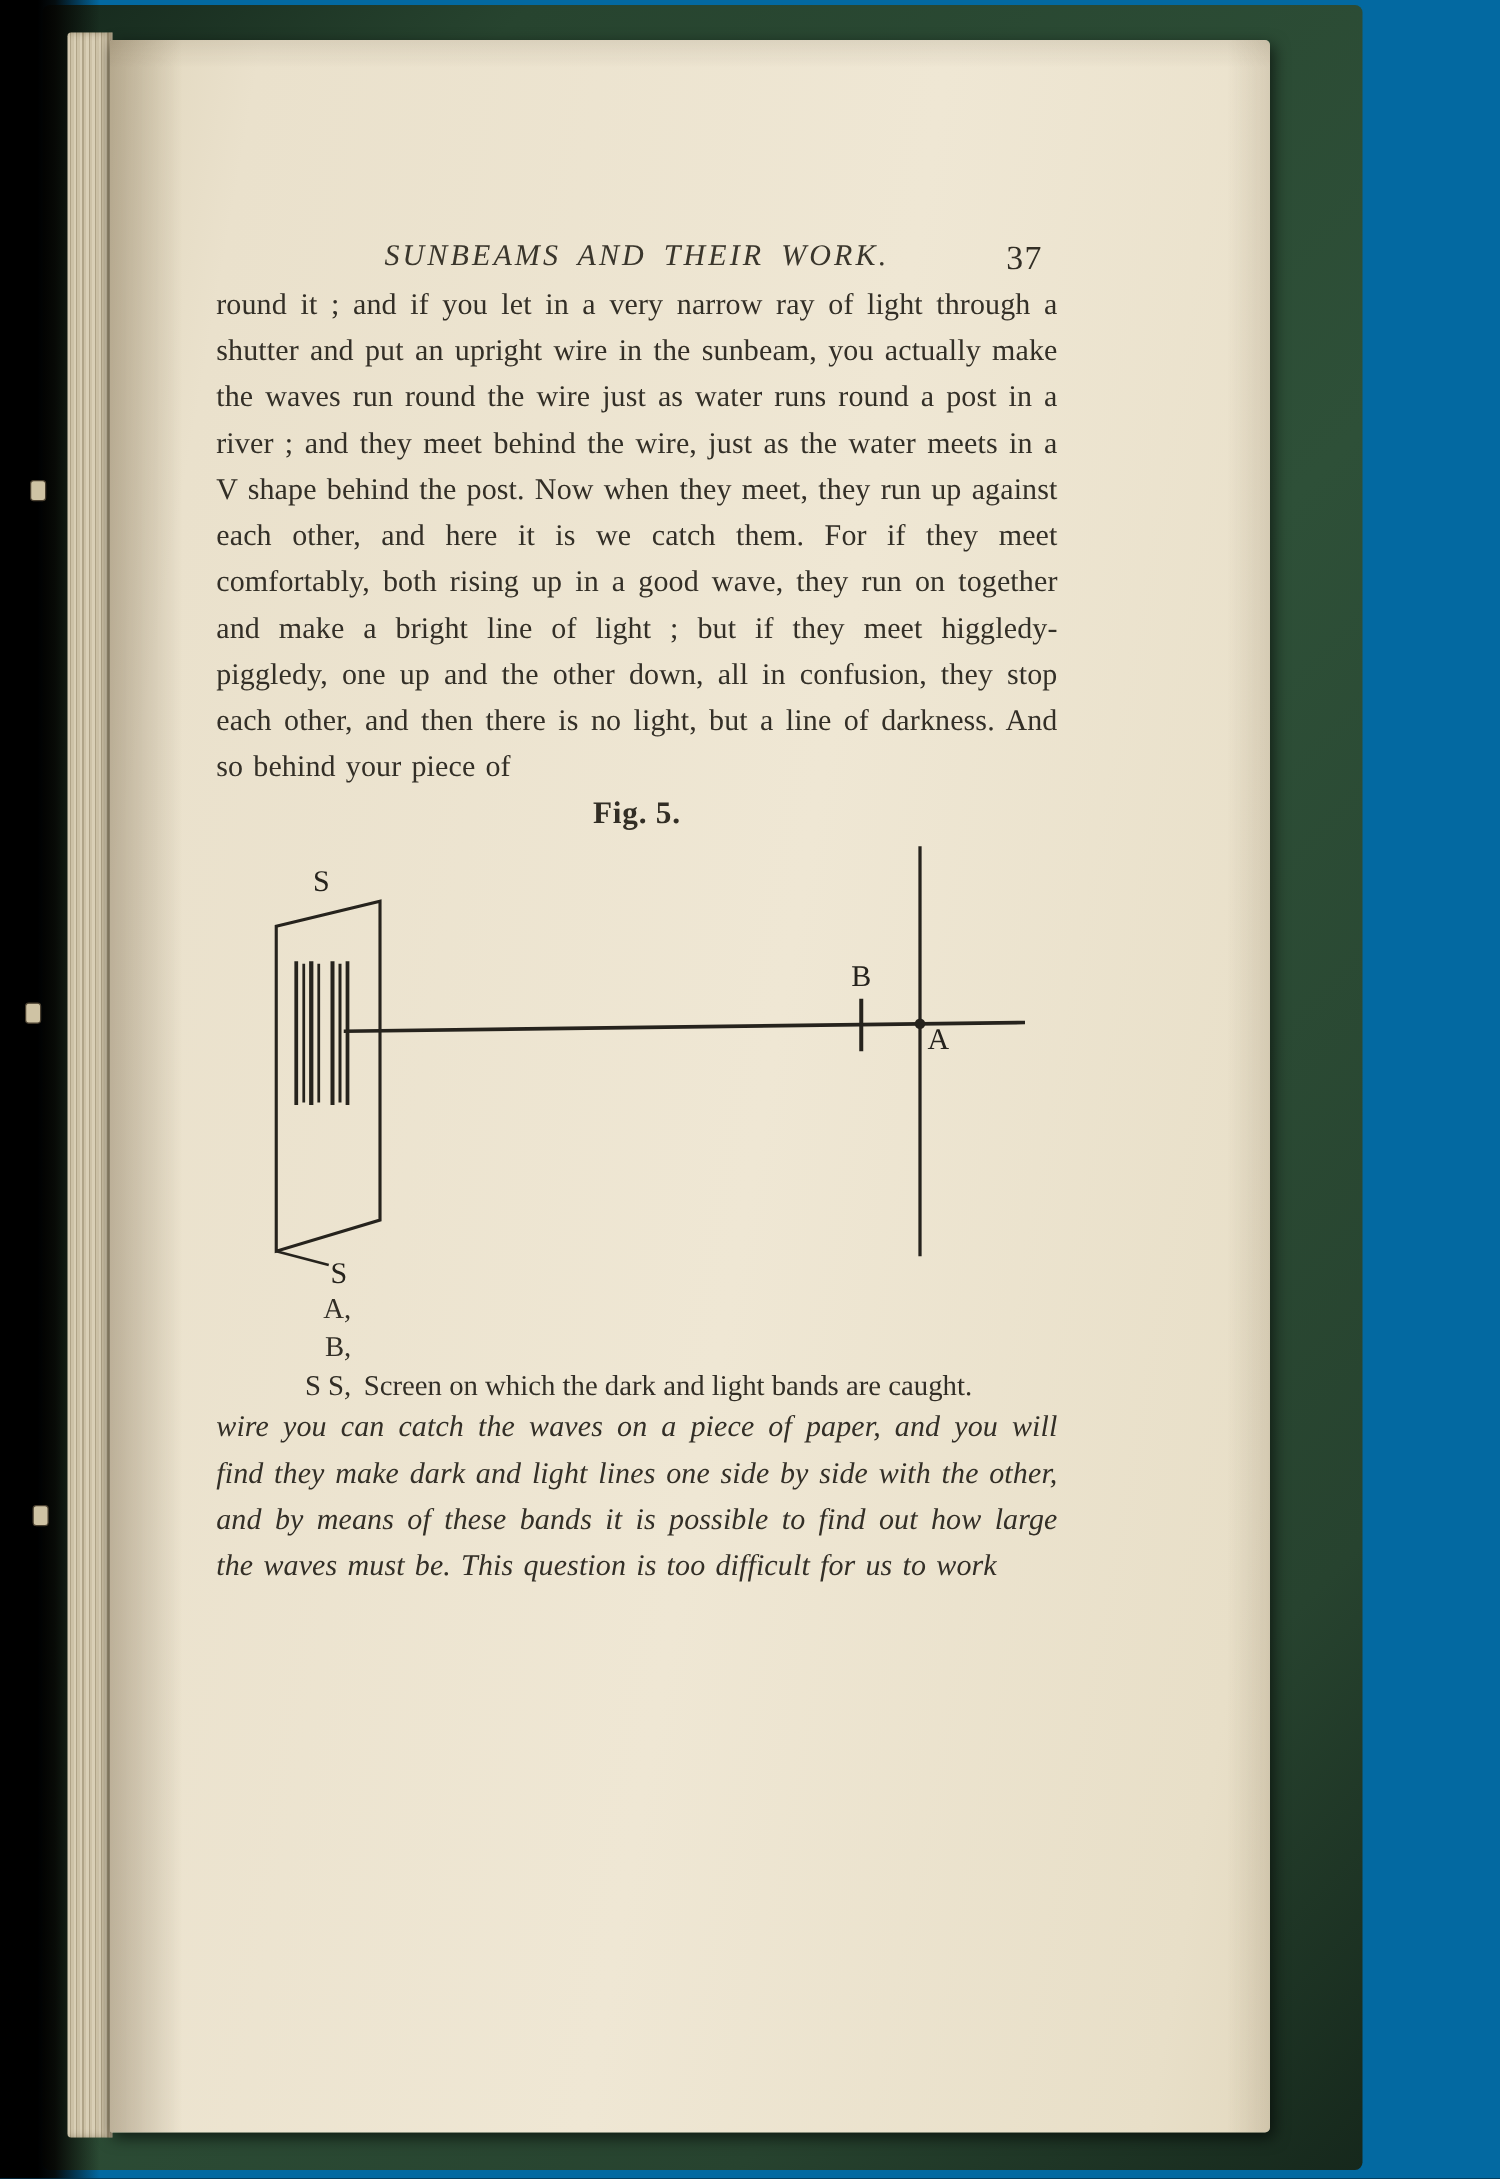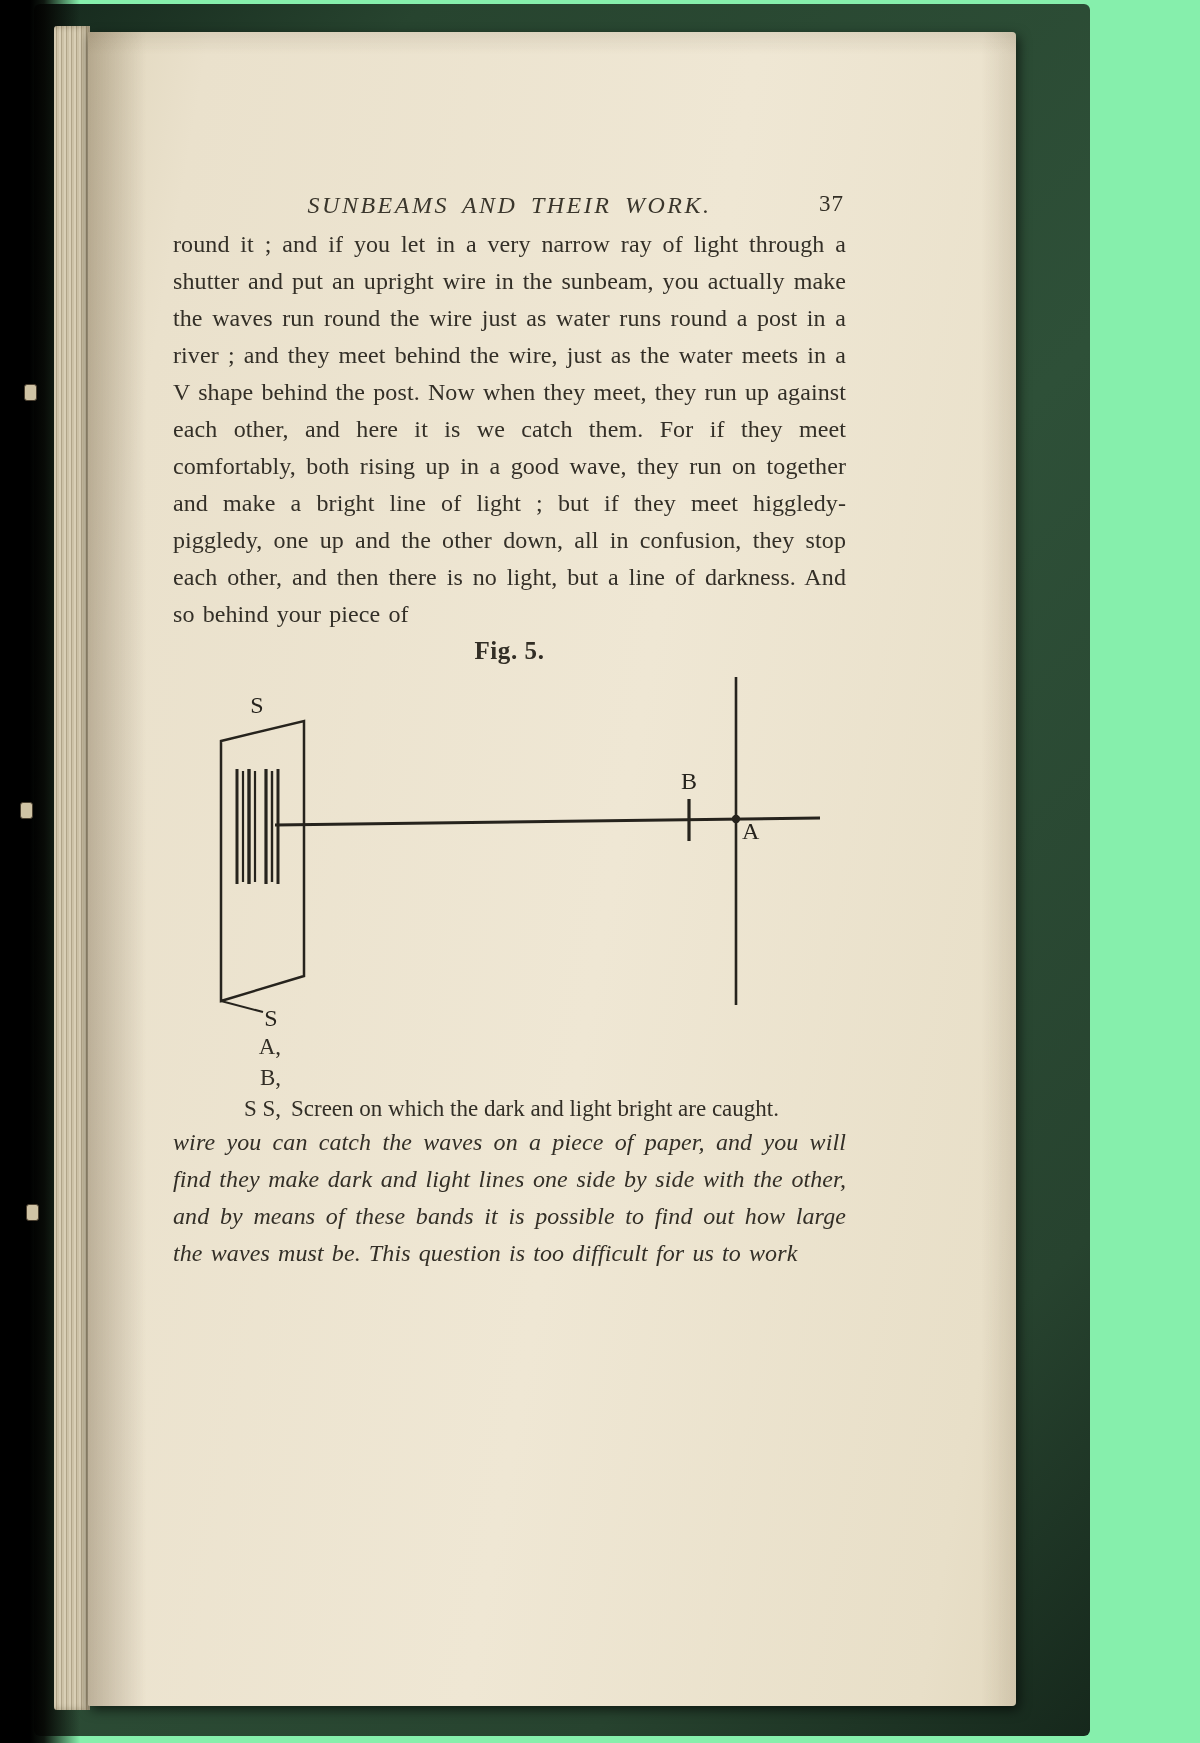--- a/index.html
+++ b/index.html
@@ -3,21 +3,21 @@
 <meta charset="utf-8">
 <style>
   html, body {
     margin: 0; padding: 0;
     background: #070707;
   }
   .stage {
     position: relative;
     width: 1200px; height: 1743px;
     overflow: hidden;
-    background: #86efac;
+    background: #0369a1;
     font-family: "Liberation Serif", serif;
   }
   
   .cover {
     position: absolute;
     left: 34px; top: 4px;
     width: 1056px; height: 1732px;
     background: linear-gradient(135deg, #16291d 0%, #27442f 14%, #2e5038 50%, #27432f 82%, #16281c 100%);
     border-radius: 6px;
   }
@@ -73,22 +73,22 @@
   .running-title {
     display: block;
     text-align: center;
     font-style: italic;
     font-size: 24px;
     letter-spacing: 2.5px;
     word-spacing: 5px;
     color: #3a362c;
   }
   .page-number {
-    position: absolute; right: 2px; top: -1px;
-    font-size: 23px; letter-spacing: 1px;
+    position: absolute; right: 12px; top: -1px;
+    font-size: 27px; letter-spacing: 1px;
     font-style: normal;
     color: #332f26;
   }
   p.body-text {
     margin: 0;
     font-size: 24px;
     line-height: 37px;
     text-align: justify;
     word-spacing: 2px;
     letter-spacing: 0.1px;
@@ -182,21 +182,21 @@
 
       <div class="legend">
         <div class="legend-row">
           <span class="legend-key">A,</span>
         </div>
         <div class="legend-row">
           <span class="legend-key">B,</span>
         </div>
         <div class="legend-row">
           <span class="legend-key">S S,</span>
-          <span class="legend-text">Screen on which the dark and light bright are caught.</span>
+          <span class="legend-text">Screen on which the dark and light bands are caught.</span>
         </div>
       </div>
 
       <p class="body-text p2">wire you can catch the waves on a piece of paper, and you will find they make dark and light lines one side by side with the other, and by means of these bands it is possible to find out how large the waves must be.  This question is too difficult for us to work</p>
 
     </div>
   </div>
 
 </div>
 

